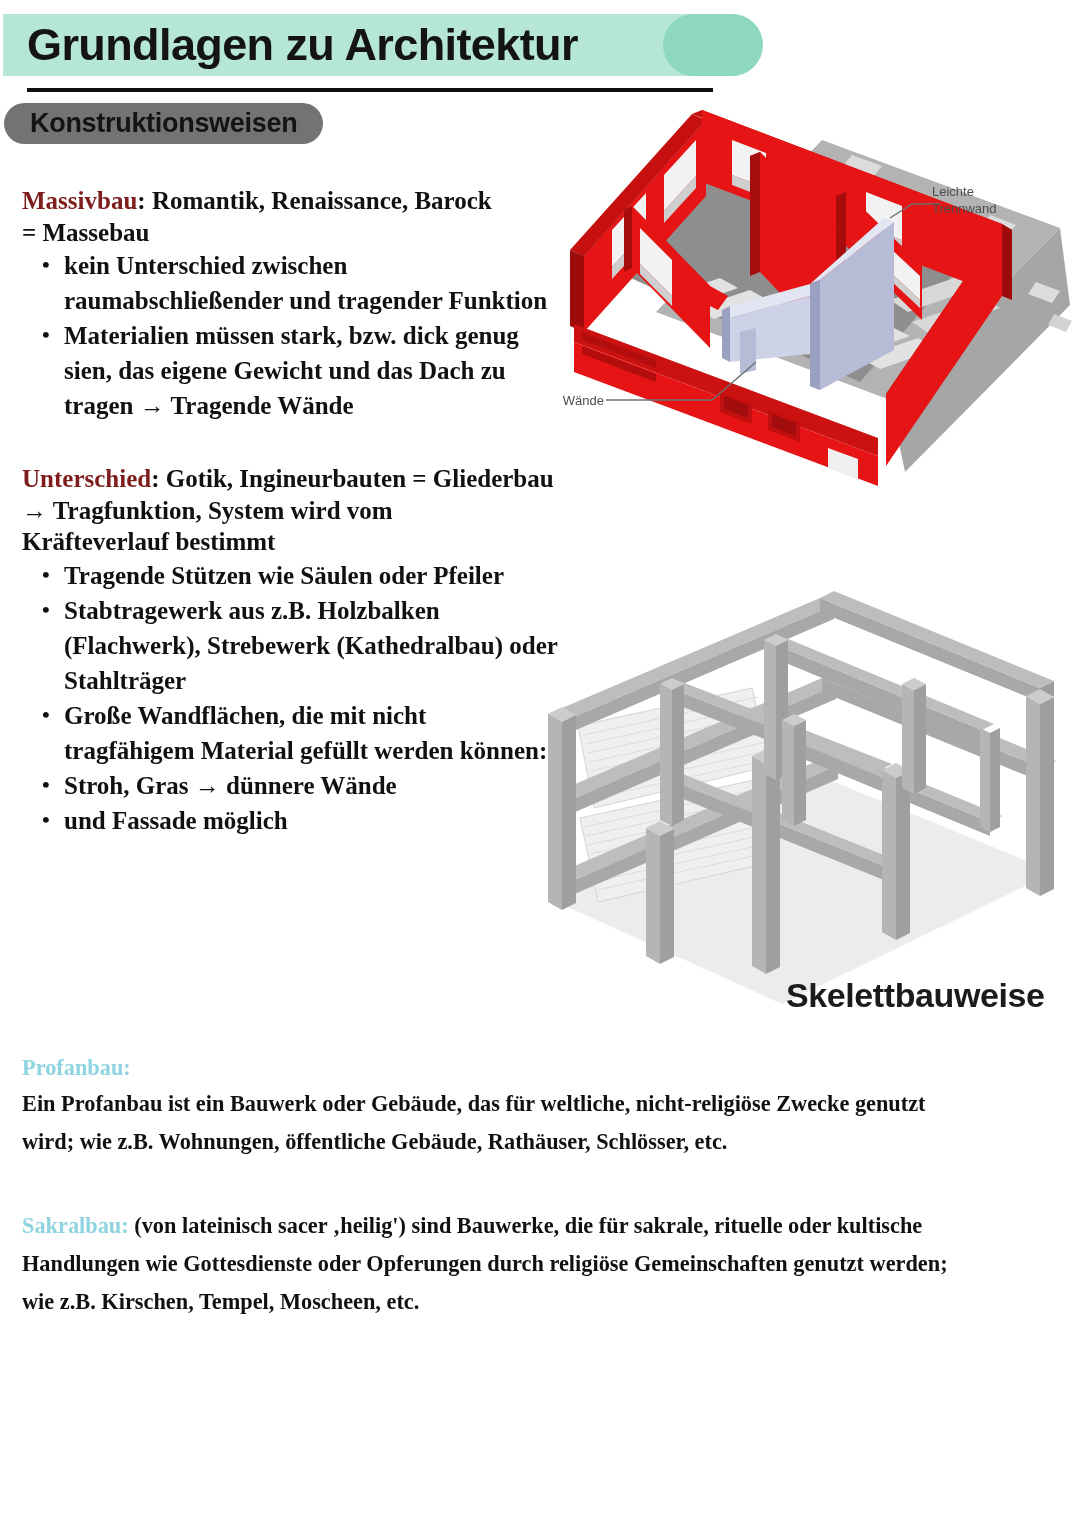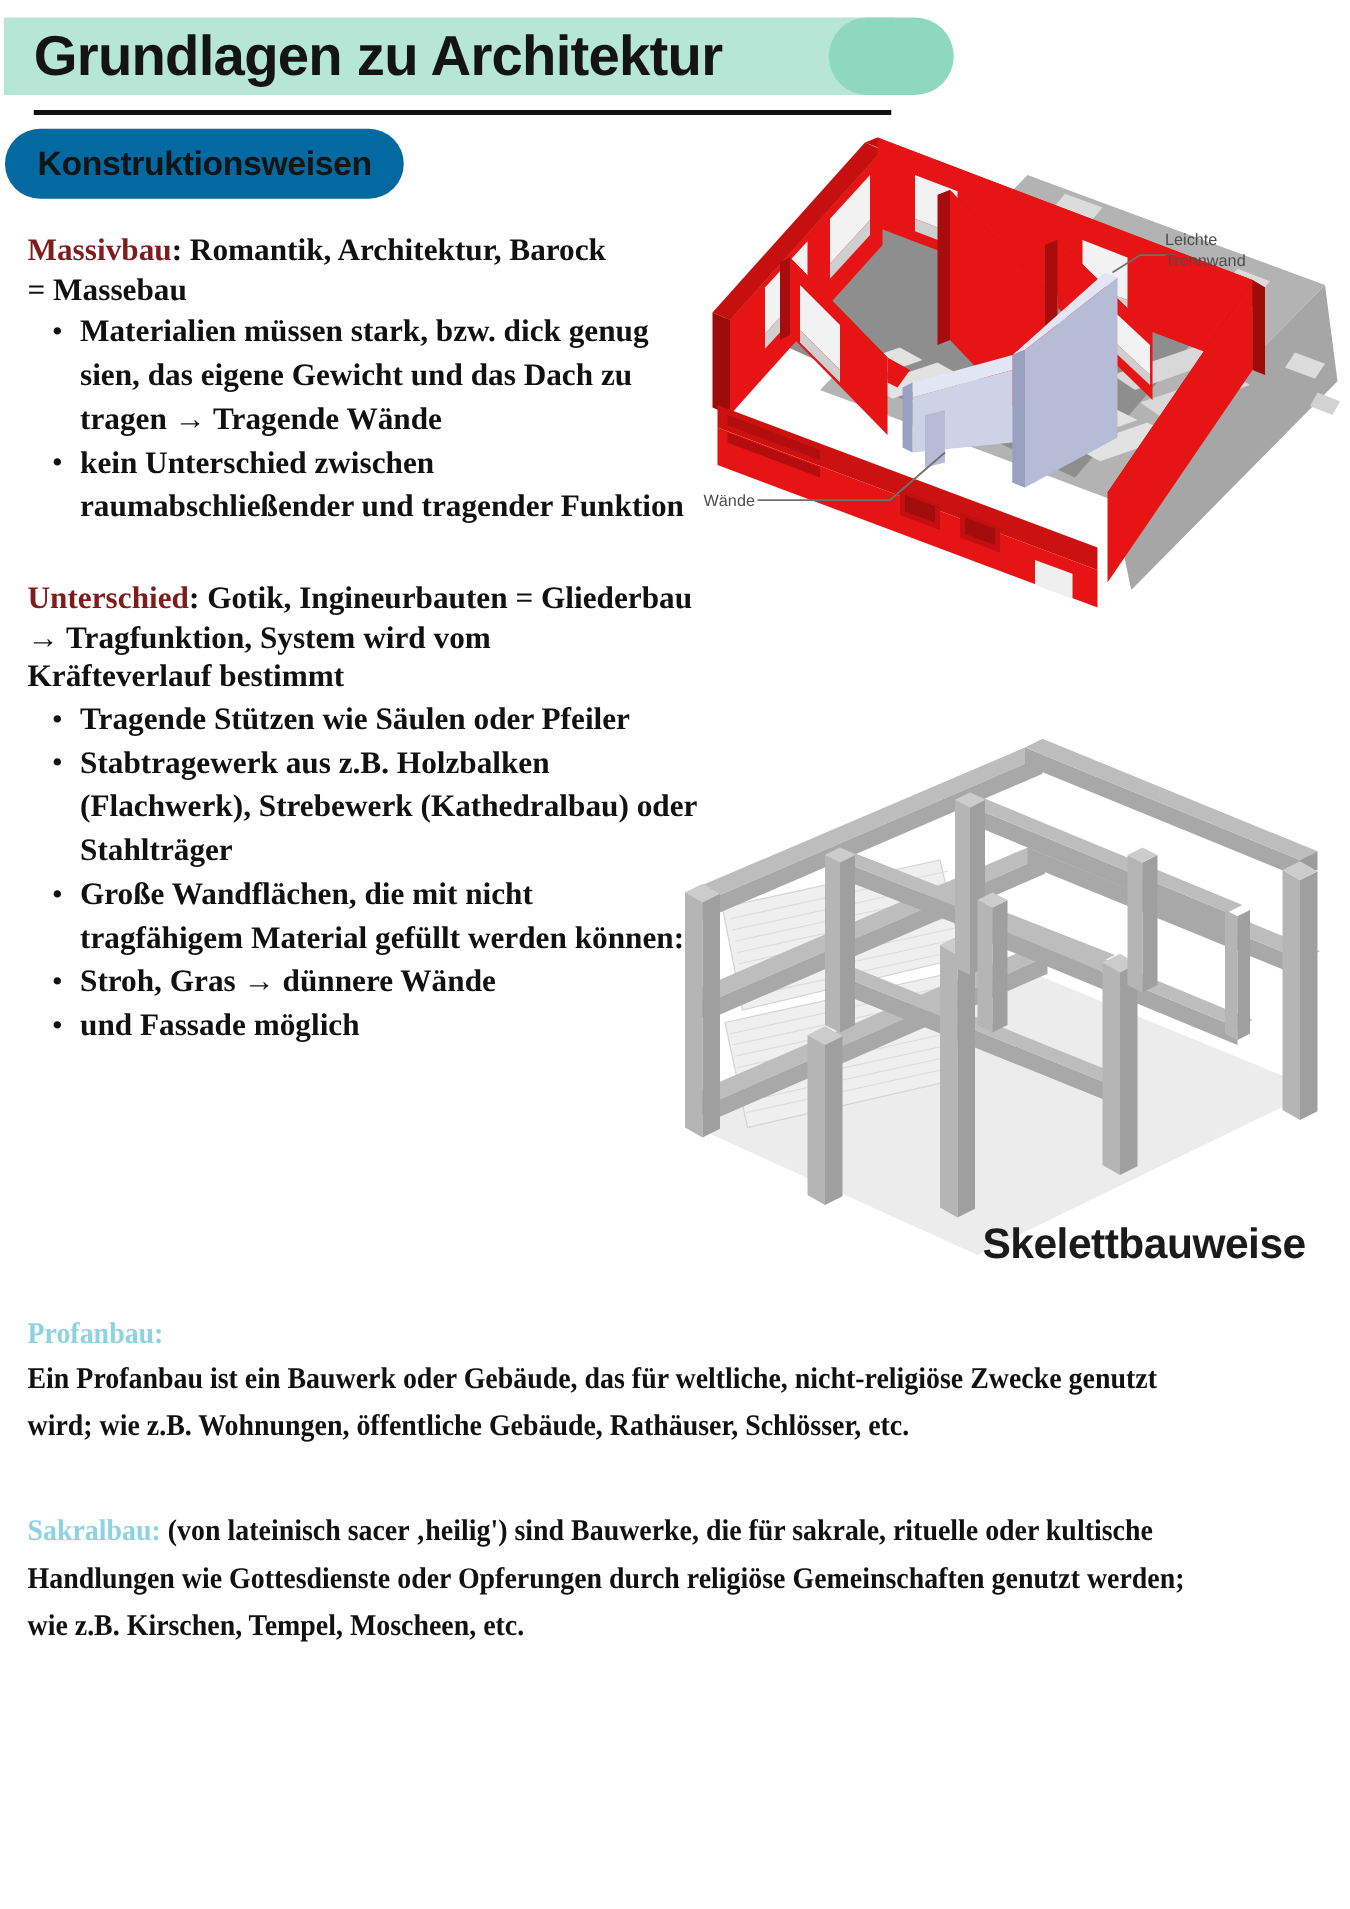--- a/index.html
+++ b/index.html
@@ -52,23 +52,23 @@
   .title-rule {
     position: absolute;
     left: 24px; top: 74px;
     width: 686px; height: 4px;
     background: #111111;
   }
 
   .sub-pill {
     position: absolute;
     left: 4px; top: 103px;
-    height: 56px;
+    height: 41px;
     padding: 0 26px;
-    background: #0369a1;
+    background: #737373;
     border-radius: 28px;
     display: flex;
     align-items: center;
   }
   .sub-pill span {
     font-family: "Liberation Sans", "DejaVu Sans", sans-serif;
     font-weight: bold;
     font-size: 27px;
     letter-spacing: -0.3px;
     color: #141414;
@@ -174,26 +174,26 @@
   </div>
 
   <div class="sub-pill">
     <span>Konstruktionsweisen</span>
   </div>
 
   <div class="col-left">
 
     <div class="blk">
       <div class="lede">
-        <span class="kw">Massivbau</span><span>: Romantik, Architektur, Barock</span><br>
+        <span class="kw">Massivbau</span><span>: Romantik, Renaissance, Barock</span><br>
         <span>= Massebau</span>
       </div>
       <ul class="bul">
+        <li>kein Unterschied zwischen raumabschließender und tragender Funktion</li>
         <li>Materialien müssen stark, bzw. dick genug sien, das eigene Gewicht und das Dach zu tragen → Tragende Wände</li>
-        <li>kein Unterschied zwischen raumabschließender und tragender Funktion</li>
       </ul>
     </div>
 
     <div class="gap-lg"></div>
 
     <div class="blk">
       <div class="lede">
         <span class="kw">Unterschied</span><span>: Gotik, Ingineurbauten = Gliederbau</span><br>
         <span>→ Tragfunktion, System wird vom</span><br>
         <span>Kräfteverlauf bestimmt</span>

